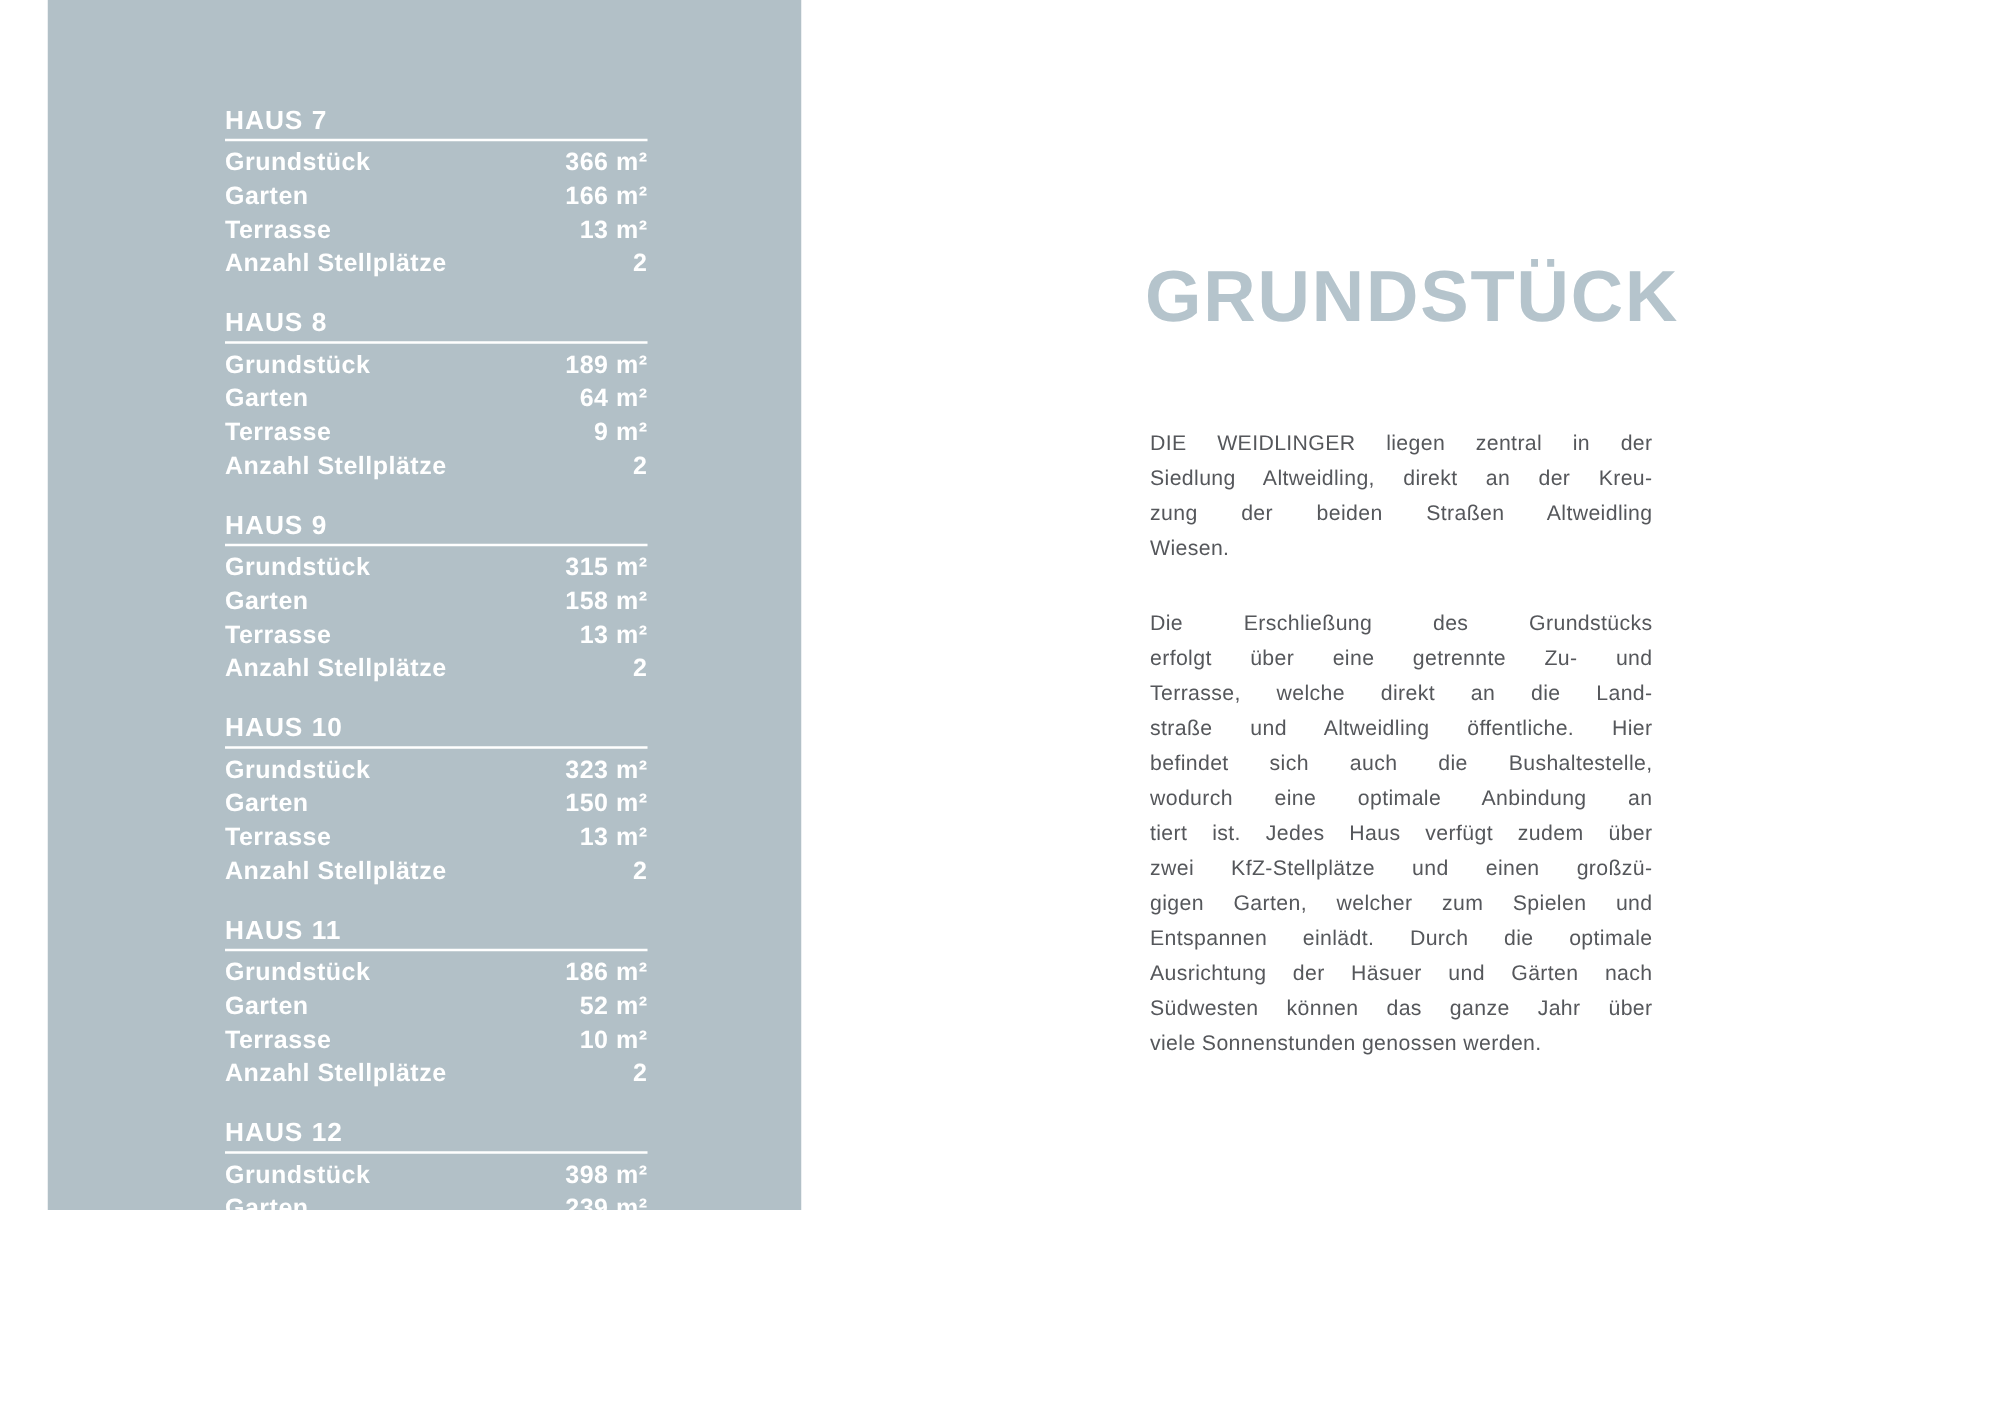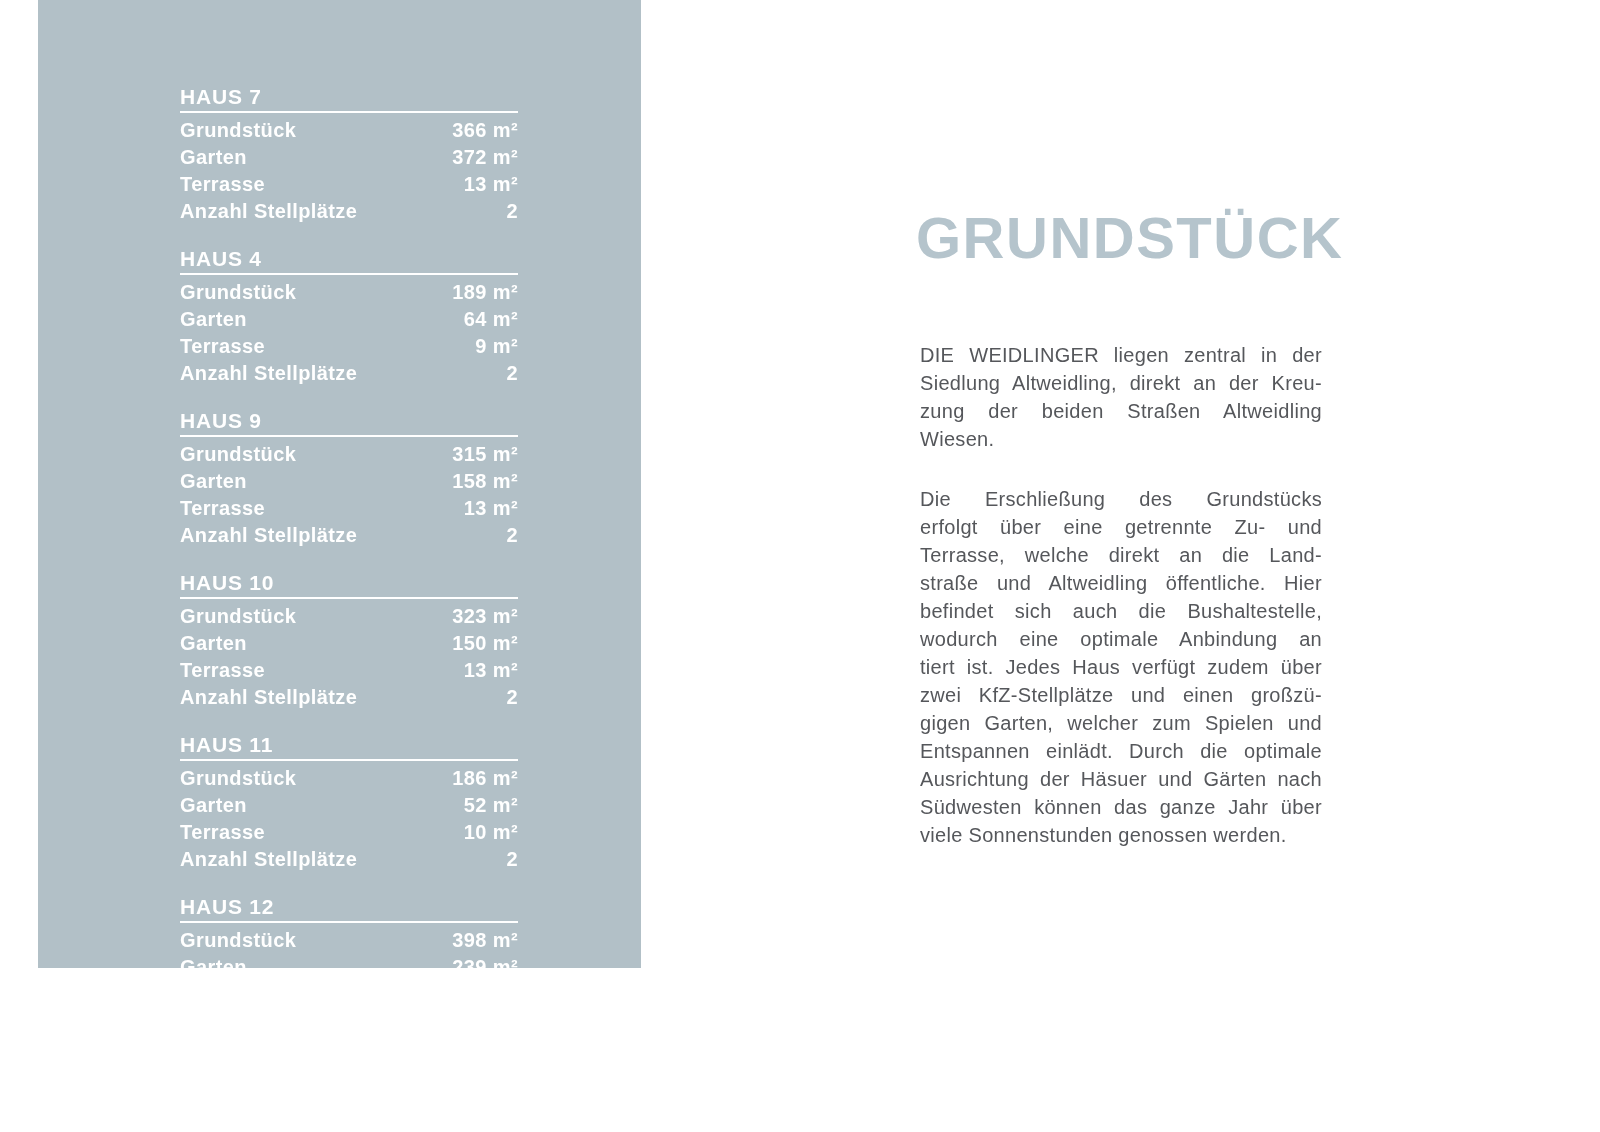--- a/index.html
+++ b/index.html
@@ -72,21 +72,21 @@
   .body-copy {
     position: absolute;
     left: 882px;
     top: 341px;
     width: 402px;
     color: var(--body-text, #55575b);
   }
   .para { margin: 0 0 32px 0; }
   .para:last-child { margin-bottom: 0; }
   .tline {
-    font-size: 20px;
+    font-size: 17px;
     line-height: 28px;
     letter-spacing: 0.3px;
     white-space: normal;
   }
   .tline.just {
     text-align: justify;
     text-align-last: justify;
   }
 </style>
 </head>
@@ -98,33 +98,33 @@
     <div class="house-list">
 
     <div class="house-block">
           <div class="house-title">HAUS 7</div>
           <div class="house-row">
             <span class="spec-label">Grundstück</span>
             <span class="spec-value">366 m²</span>
           </div>
           <div class="house-row">
             <span class="spec-label">Garten</span>
-            <span class="spec-value">372 m²</span>
-          </div>
-          <div class="house-row">
-            <span class="spec-label">Terrasse</span>
-            <span class="spec-value">13 m²</span>
-          </div>
-          <div class="house-row">
-            <span class="spec-label">Anzahl Stellplätze</span>
-            <span class="spec-value">2</span>
-          </div>
-        </div>
-        <div class="house-block">
-          <div class="house-title">HAUS 4</div>
+            <span class="spec-value">166 m²</span>
+          </div>
+          <div class="house-row">
+            <span class="spec-label">Terrasse</span>
+            <span class="spec-value">13 m²</span>
+          </div>
+          <div class="house-row">
+            <span class="spec-label">Anzahl Stellplätze</span>
+            <span class="spec-value">2</span>
+          </div>
+        </div>
+        <div class="house-block">
+          <div class="house-title">HAUS 8</div>
           <div class="house-row">
             <span class="spec-label">Grundstück</span>
             <span class="spec-value">189 m²</span>
           </div>
           <div class="house-row">
             <span class="spec-label">Garten</span>
             <span class="spec-value">64 m²</span>
           </div>
           <div class="house-row">
             <span class="spec-label">Terrasse</span>

